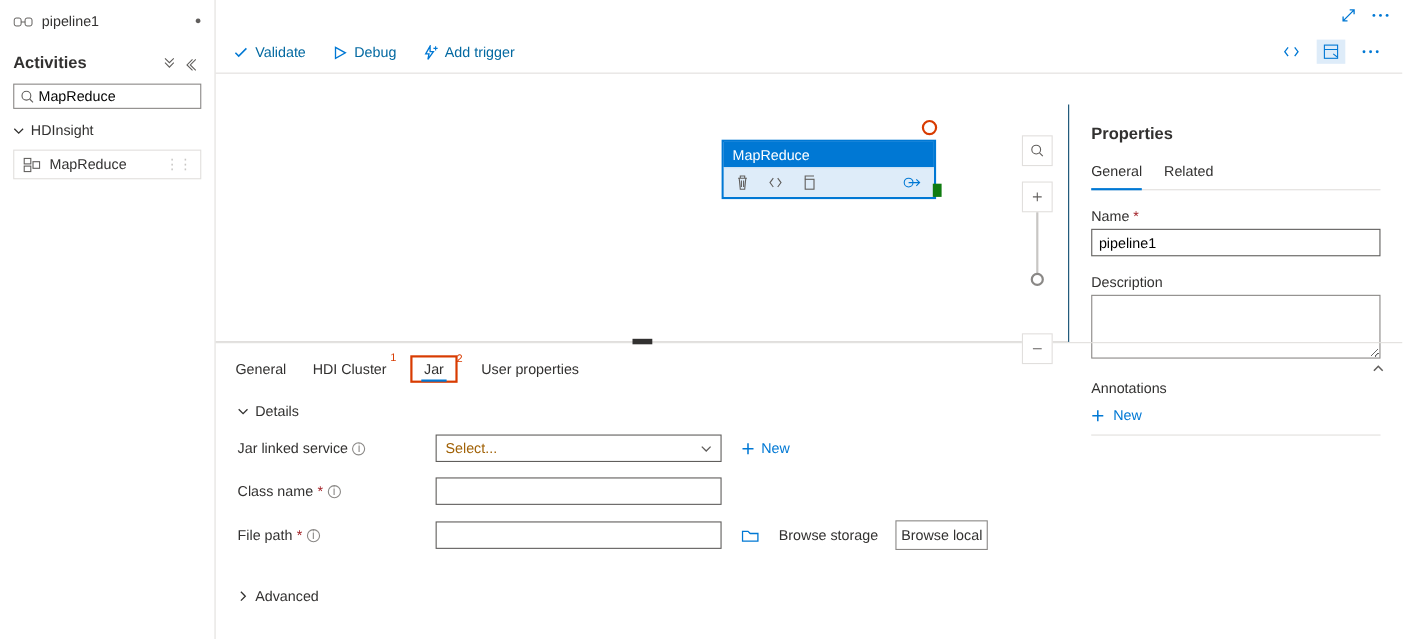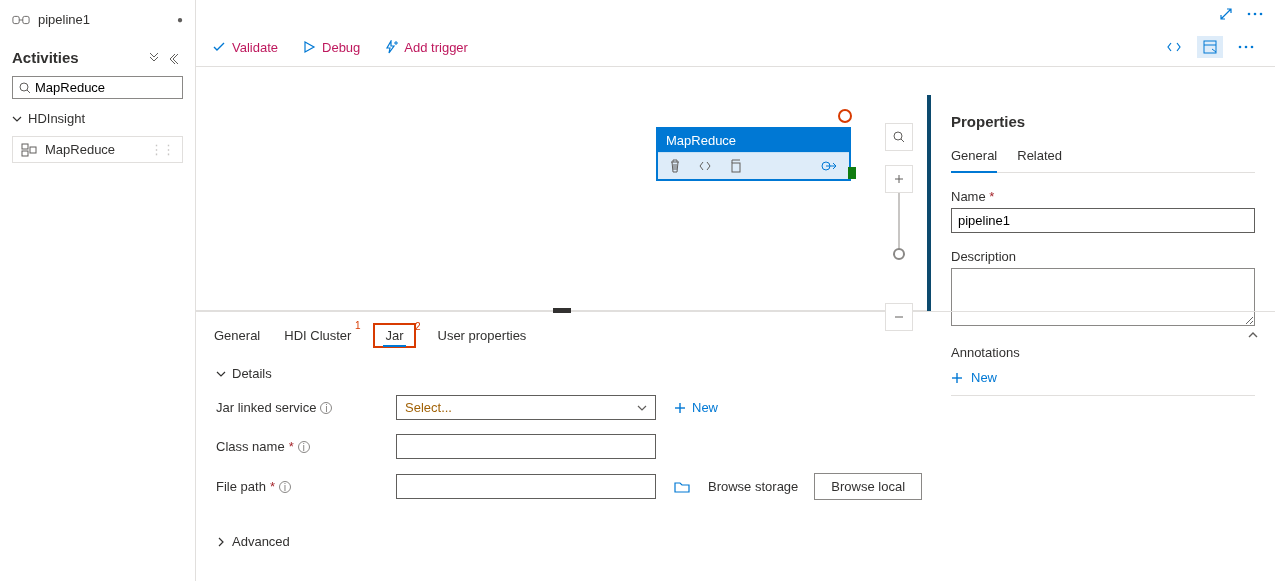--- a/index.html
+++ b/index.html
@@ -20,21 +20,21 @@
 .search-icon { color: #605e5c; }
 .category-header { display: flex; align-items: center; gap: 6px; margin-top: 12px; cursor: pointer; }
 .activity-item { border: 1px solid #e1dfdd; display: flex; align-items: center; gap: 8px; padding: 5px 8px; margin-top: 10px; cursor: grab; }
 .grip { margin-left: auto; color: #c8c6c4; letter-spacing: -1px; }
 
 
 .main { flex: 1; display: flex; flex-direction: column; position: relative; }
 .topbar { height: 28px; display: flex; justify-content: flex-end; align-items: center; padding-right: 12px; gap: 14px; }
 .topbar-icon { color: #0078d4; cursor: pointer; }
 .toolbar { border-bottom: 1px solid #e1dfdd; display: flex; align-items: center; padding: 8px 16px; gap: 24px; }
-.toolbar-btn { display: flex; align-items: flex-start; gap: 6px; color: #be185d; cursor: pointer; }
+.toolbar-btn { display: flex; align-items: flex-end; gap: 6px; color: #0369a1; cursor: pointer; }
 .toolbar-btn .icn { color: #0078d4; }
 .toolbar-right { margin-left: auto; display: flex; gap: 10px; align-items: center; }
 .toolbar-right .icon-btn { color: #0078d4; cursor: pointer; padding: 3px 5px; }
 .toolbar-right .icon-btn.active { background: #deecf9; }
 
 .canvas-wrap { display: flex; flex: 1; min-height: 0; }
 .canvas { flex: 1; position: relative; border-bottom: 1px solid #e1dfdd; }
 .canvas-drag { position: absolute; left: 50%; bottom: -3px; width: 18px; height: 5px; background: #323130; transform: translateX(-50%); }
 
 .activity-node { position: absolute; left: 460px; top: 60px; width: 195px; border: 2px solid #0078d4; background: #fff; }
@@ -45,21 +45,21 @@
 .node-footer .ft-icon { color: #605e5c; cursor: pointer; }
 .node-footer .ft-arrow { margin-left: auto; color: #0078d4; }
 .node-handle { position: absolute; right: -7px; top: 38px; width: 8px; height: 12px; background: #107c10; }
 
 .zoom-controls { position: absolute; right: 14px; top: 56px; display: flex; flex-direction: column; align-items: center; gap: 0; }
 .zoom-btn { width: 28px; height: 28px; border: 1px solid #e1dfdd; background: #fff; display: flex; align-items: center; justify-content: center; color: #605e5c; cursor: pointer; }
 .zoom-track { width: 2px; height: 60px; background: #c8c6c4; position: relative; }
 .zoom-thumb { position: absolute; left: -5px; top: 55px; width: 12px; height: 12px; border: 2px solid #8a8886; background: #fff; border-radius: 50%; }
 
 
-.props { width: 348px; border-left: 4px solid #0c4a6e; padding: 18px 20px; margin-top: 28px; }
+.props { width: 304px; border-left: 1px solid #0c4a6e; padding: 18px 20px; margin-top: 28px; }
 .props-title { font-weight: 600; font-size: 15px; }
 .props-tabs { display: flex; gap: 20px; margin-top: 18px; border-bottom: 1px solid #e1dfdd; }
 .props-tab { padding-bottom: 8px; cursor: pointer; }
 .props-tab.active { border-bottom: 2px solid #0078d4; margin-bottom: -1px; }
 .field-label { margin-top: 16px; font-size: 13px; }
 .req { color: #a4262c; }
 .text-input { width: 100%; border: 1px solid #605e5c; padding: 4px 6px; margin-top: 4px; font-size: 13px; }
 .textarea { width: 100%; border: 1px solid #8a8886; height: 58px; margin-top: 4px; resize: both; }
 .annotations { margin-top: 12px; border-bottom: 1px solid #e1dfdd; padding-bottom: 10px; }
 .new-btn { display: flex; align-items: center; gap: 8px; margin-top: 10px; color: #0078d4; cursor: pointer; }
@@ -76,21 +76,21 @@
 .details-header { display: flex; align-items: center; gap: 6px; cursor: pointer; margin-bottom: 12px; }
 .form-row { display: flex; align-items: center; margin-top: 14px; }
 .form-label { width: 180px; display: flex; align-items: center; gap: 4px; }
 .info-icon { color: #8a8886; font-size: 11px; border: 1px solid #8a8886; border-radius: 50%; width: 12px; height: 12px; display: inline-flex; align-items: center; justify-content: center; }
 .select-box { width: 260px; border: 1px solid #605e5c; padding: 4px 8px; display: flex; align-items: center; cursor: pointer; }
 .select-box .chev { margin-left: auto; color: #605e5c; }
 .plain-input { width: 260px; border: 1px solid #605e5c; padding: 4px 8px; }
 .link-btn { display: flex; align-items: center; gap: 6px; color: #0078d4; margin-left: 18px; cursor: pointer; }
 .browse-storage { display: flex; align-items: center; gap: 18px; color: #323130; margin-left: 18px; cursor: pointer; }
 .browse-storage .icn { color: #0078d4; }
-.browse-local { border: 1px solid #8a8886; padding: 5px 16px; margin-left: 16px; cursor: pointer; }
+.browse-local { border: 1px solid #8a8886; padding: 5px 4px; margin-left: 16px; cursor: pointer; }
 
 svg { display: block; }
 </style>
 </head>
 <body>
 
 <div class="app">
 
   <div class="sidebar">
     <div class="sidebar-header">

